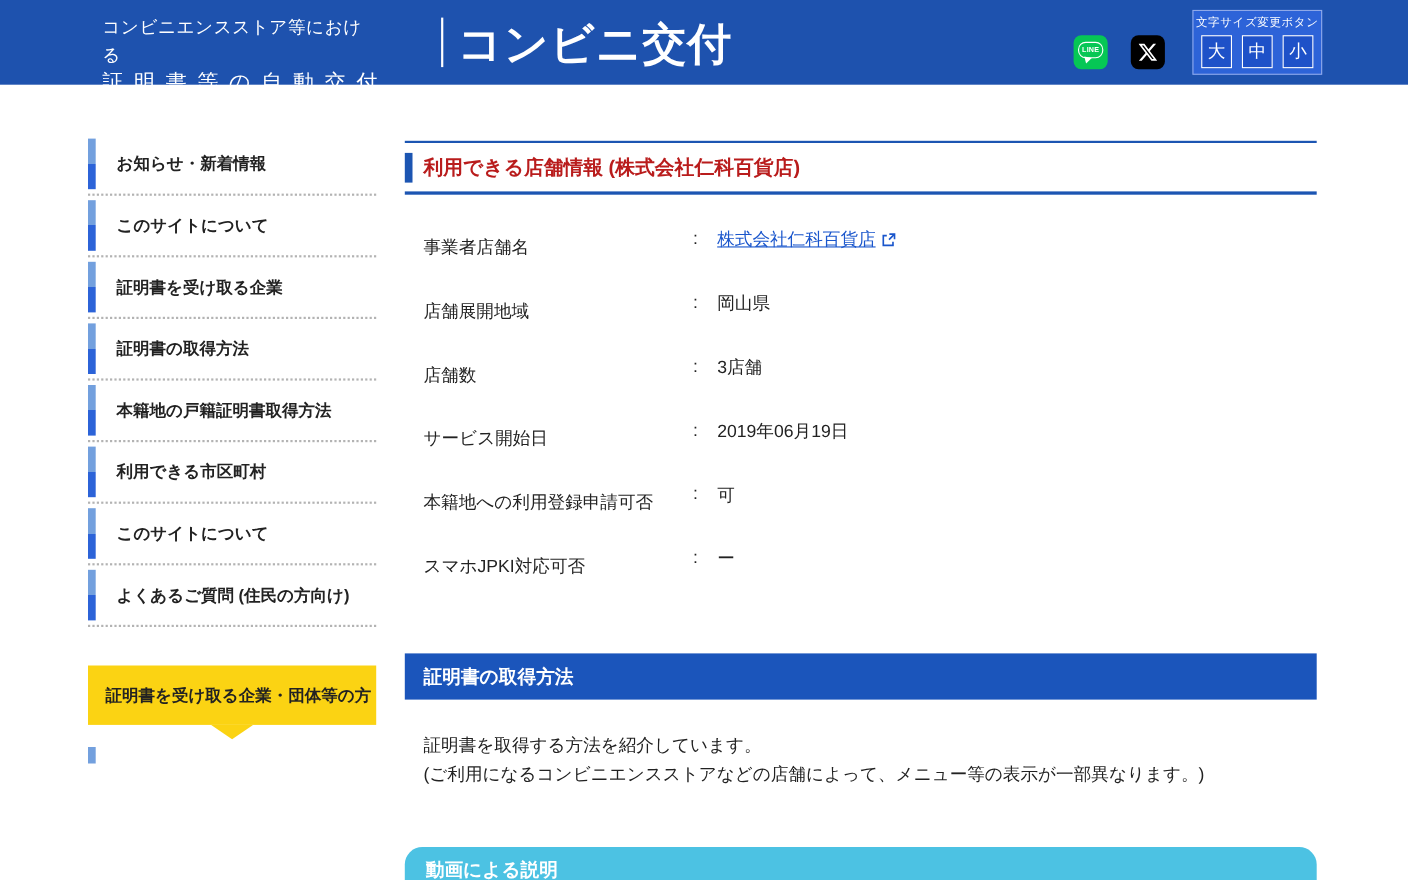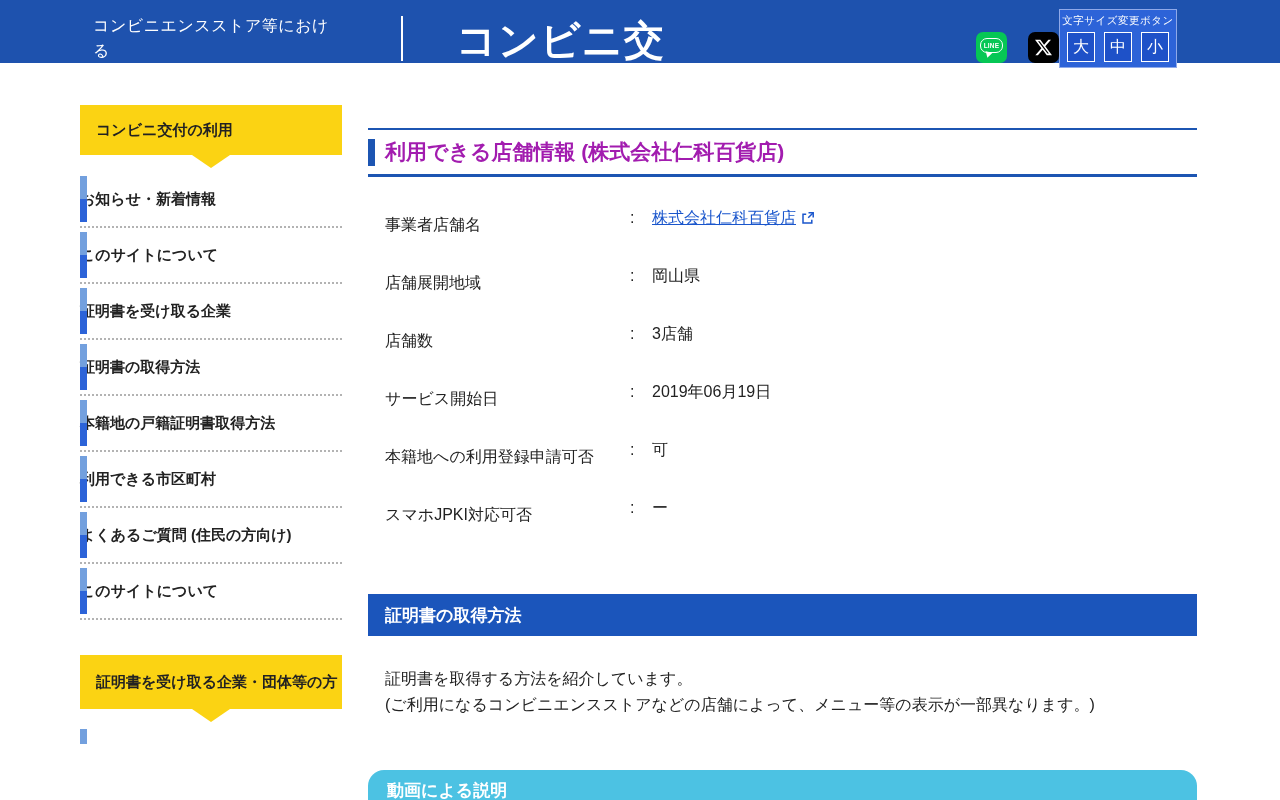--- a/index.html
+++ b/index.html
@@ -8,63 +8,63 @@
     --dotted:#b3b3b3; --title-blue:#1c55b2; --link-blue:#1a56cc; --banner-blue:#1b55bb;
     --cyan:#4cc2e3; --text:#222222; --line-green:#06c755;
   }
   *{margin:0;padding:0;box-sizing:border-box;}
   html,body{width:1280px;height:800px;}
   body{
     position:relative;overflow:hidden;background:#fff;color:var(--text);
     font-family:"Liberation Sans","DejaVu Sans",sans-serif;
   }
   
-  .site-header{position:relative;width:1280px;height:63px;background:var(--header-blue);}
+  .site-header{position:relative;width:1280px;height:77px;background:var(--header-blue);}
   .brand{position:absolute;left:0;top:0;height:77px;width:700px;cursor:pointer;}
   .tagline{position:absolute;left:93px;top:13px;color:#fff;width:250px;line-height:25px;}
   .tagline-l1{display:block;font-size:16px;letter-spacing:.5px;}
-  .tagline-l2{display:block;font-size:24px;width:250px;text-align:justify;text-align-last:justify;font-style:italic;}
+  .tagline-l2{display:block;font-size:19px;width:250px;text-align:justify;text-align-last:justify;}
   .brand-divider{position:absolute;left:401px;top:16px;width:2px;height:45px;background:#fff;}
-  .site-title{position:absolute;left:416px;top:13px;color:#fff;font-size:40px;font-weight:bold;letter-spacing:1px;margin-left:40px;}
+  .site-title{position:absolute;left:416px;top:13px;color:#fff;font-size:40px;font-weight:bold;letter-spacing:1px;}
   .sns-icon{position:absolute;top:32px;width:31px;height:31px;border-radius:7px;cursor:pointer;}
   .line-icon{left:976px;background:var(--line-green);}
   .line-bubble{position:absolute;left:4px;top:6px;width:23px;height:15px;background:var(--line-green);
     border:1.6px solid #fff;border-radius:7px;display:flex;align-items:center;justify-content:center;}
   .line-bubble span{color:#fff;font-size:6.5px;font-weight:bold;letter-spacing:.2px;}
   .line-tail{position:absolute;left:9px;top:20px;width:0;height:0;
     border-left:3px solid transparent;border-right:4px solid transparent;border-top:6px solid #fff;transform:rotate(12deg);}
   .x-icon{left:1028px;background:#000;display:flex;align-items:center;justify-content:center;}
   
-  .fontsize-panel{position:absolute;left:1059px;top:9px;width:118px;height:59px;
+  .fontsize-panel{position:absolute;left:1084px;top:9px;width:118px;height:59px;
     background:var(--panel-bg);border:1px solid var(--panel-border);}
   .fs-label{margin-top:4px;text-align:center;color:#fff;font-size:10.5px;letter-spacing:.5px;}
   .fs-buttons{display:flex;justify-content:space-between;padding:0 7px;margin-top:4px;}
   .fs-btn{width:28px;height:30px;background:var(--button-bg);border:1.4px solid #fff;
     color:#fff;font-size:16px;display:flex;align-items:center;justify-content:center;cursor:pointer;}
   
   .sidebar{position:absolute;left:80px;top:105px;width:262px;}
   .side-head{position:relative;height:50px;background:var(--yellow);display:flex;align-items:center;
     padding-left:16px;font-size:15px;font-weight:bold;}
   .side-head::after{content:"";position:absolute;left:50%;bottom:-13px;transform:translateX(-50%);
     border-left:19px solid transparent;border-right:19px solid transparent;border-top:13px solid var(--yellow);}
   .side-menu{margin-top:17px;}
-  .side-item{position:relative;height:56px;display:flex;align-items:center;
+  .side-item{position:relative;height:56px;display:flex;align-items:center;padding-left:26px;
     font-size:15px;font-weight:bold;border-bottom:2px dotted var(--dotted);cursor:pointer;}
   .side-item::before{content:"";position:absolute;left:0;top:4px;width:7px;height:46px;
     background:linear-gradient(to bottom,var(--bar-light) 0 50%,var(--bar-dark) 50% 100%);}
   .side-head-2{margin-top:35px;height:54px;}
   .side-partial{position:relative;margin-top:20px;height:15px;overflow:hidden;}
   .side-partial::before{content:"";position:absolute;left:0;top:0;width:7px;height:46px;
     background:linear-gradient(to bottom,var(--bar-light) 0 50%,var(--bar-dark) 50% 100%);}
   
   .main{position:absolute;left:368px;top:128px;width:829px;}
   .page-title-block{display:flex;align-items:center;height:49px;
     border-top:2px solid var(--title-blue);border-bottom:3px solid var(--title-blue);}
   .title-accent{width:7px;height:27px;background:var(--title-blue);margin-right:10px;}
-  .page-title{font-size:21px;font-weight:bold;color:#a21caf;}
+  .page-title{font-size:18px;font-weight:bold;color:#b91c1c;}
   .info-list{margin-top:12px;}
   .info-row{display:flex;align-items:center;height:58px;font-size:16px;padding-left:17px;}
   .info-label{width:245px;flex:none;margin-top:14px;}
   .info-colon{width:22px;flex:none;}
   .info-value{display:flex;align-items:center;justify-content:space-between;}
   .info-link{color:var(--link-blue);text-decoration:underline;cursor:pointer;}
   .ext-icon{margin-left:5px;flex:none;}
   .section-banner{margin-top:57px;height:42px;background:var(--banner-blue);color:#fff;
     display:flex;align-items:center;padding-left:17px;font-size:17px;font-weight:bold;}
   .section-desc{margin-top:30px;font-size:16px;line-height:26px;padding-left:17px;}
@@ -101,30 +101,29 @@
     <div class="fs-label">文字サイズ変更ボタン</div>
     <div class="fs-buttons">
       <div class="fs-btn">大</div>
       <div class="fs-btn">中</div>
       <div class="fs-btn">小</div>
     </div>
   </div>
 </header>
 
 <aside class="sidebar">
-  <div class="side-head">コンビニ交付の利用</div>
   <nav class="side-menu">
     <div class="side-item">お知らせ・新着情報</div>
     <div class="side-item">このサイトについて</div>
     <div class="side-item">証明書を受け取る企業</div>
     <div class="side-item">証明書の取得方法</div>
     <div class="side-item">本籍地の戸籍証明書取得方法</div>
     <div class="side-item">利用できる市区町村</div>
+    <div class="side-item">このサイトについて</div>
     <div class="side-item">よくあるご質問 (住民の方向け)</div>
-    <div class="side-item">このサイトについて</div>
   </nav>
   <div class="side-head side-head-2">証明書を受け取る企業・団体等の方</div>
   <div class="side-partial"></div>
 </aside>
 
 <main class="main">
   <div class="page-title-block">
     <div class="title-accent"></div>
     <h1 class="page-title">利用できる店舗情報 (株式会社仁科百貨店)</h1>
   </div>

